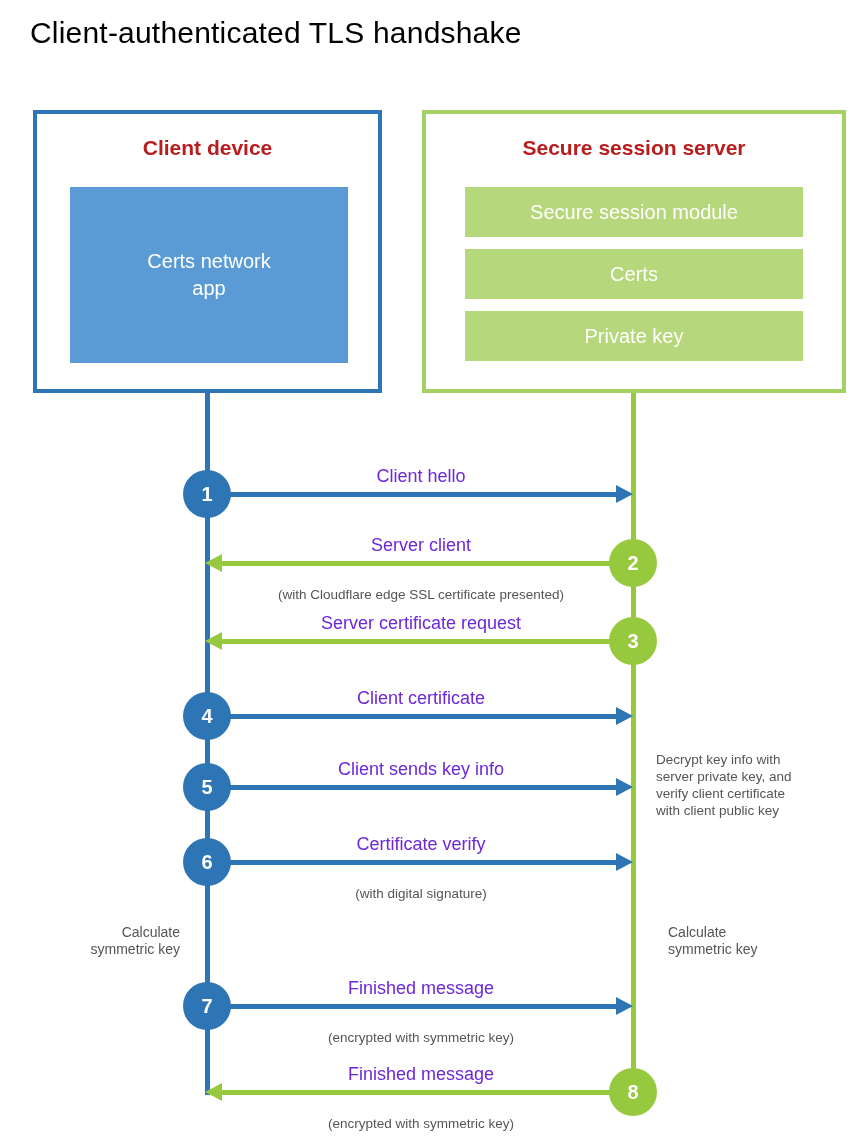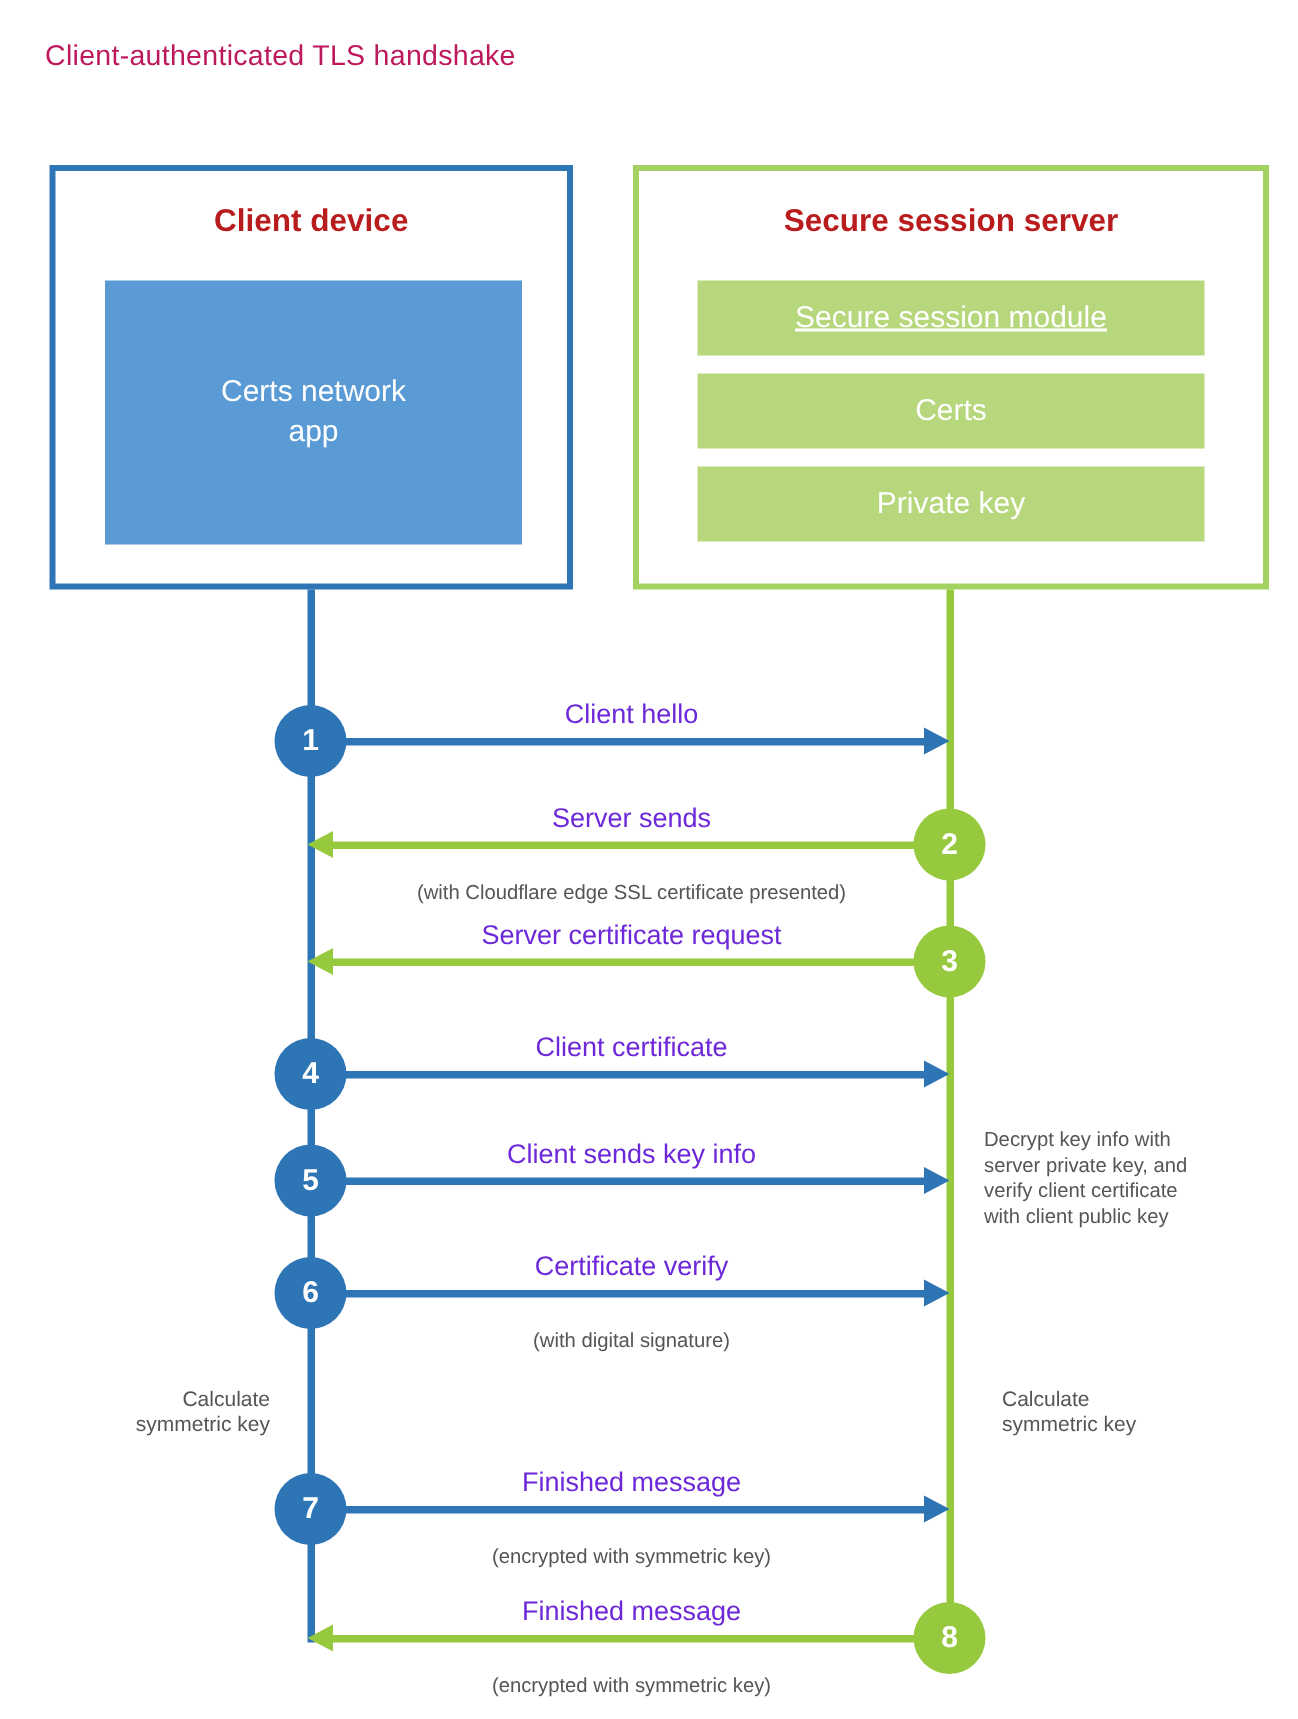--- a/index.html
+++ b/index.html
@@ -1,33 +1,33 @@
 <!DOCTYPE html>
 <html><head>
 <meta charset="utf-8">
 <style>
   html,body{margin:0;padding:0;background:#ffffff;}
   body{font-family:"Liberation Sans","DejaVu Sans",sans-serif;}
   .page{position:relative;width:865px;height:1146px;background:#fff;overflow:hidden;}
 
-  .title{position:absolute;left:30px;top:27px;font-size:19px;font-weight:300;color:#be185d;letter-spacing:.2px;}
+  .title{position:absolute;left:30px;top:16px;font-size:30px;font-weight:300;color:#000000;letter-spacing:.2px;}
 
   
   .entity-box{position:absolute;top:110px;height:283px;box-sizing:border-box;background:#fff;}
   .client-box{left:33px;width:349px;border:4px solid #2e75b6;}
   .server-box{left:422px;width:424px;border:4px solid #a3d162;}
   .entity-heading{margin-top:22px;text-align:center;font-size:21px;font-weight:bold;color:#b91c1c;}
 
   .client-app{position:absolute;left:70px;top:187px;width:278px;height:176px;background:#5b9bd5;
     display:flex;align-items:center;justify-content:center;color:#fff;font-size:20px;line-height:27px;
     text-align:center;white-space:pre-line;}
 
   .server-bar{position:absolute;left:465px;width:338px;height:50px;background:#b6d77b;
     display:flex;align-items:center;justify-content:center;color:#fff;font-size:20px;}
-  .bar-1{top:187px;text-decoration:underline;}
+  .bar-1{top:187px;}
   .bar-2{top:249px;text-align:right;}
   .bar-3{top:311px;}
 
   
   .vline{position:absolute;width:5px;z-index:1;}
   .vline-blue{left:205px;top:393px;height:702px;background:#2e75b6;}
   .vline-green{left:631px;top:393px;height:699px;background:#97c93e;}
 
   
   .step{position:absolute;left:0;width:865px;height:96px;z-index:2;}
@@ -83,21 +83,21 @@
 
   <div class="step s1 blue dir-right">
     <div class="step-label">Client hello</div>
     <div class="arrow-line"></div>
     <div class="arrow-head"></div>
     <div class="circle">1</div>
     <div class="step-sublabel"></div>
   </div>
 
   <div class="step s2 green dir-left">
-    <div class="step-label">Server sends</div>
+    <div class="step-label">Server client</div>
     <div class="arrow-line"></div>
     <div class="arrow-head"></div>
     <div class="circle">2</div>
     <div class="step-sublabel">(with Cloudflare edge SSL certificate presented)</div>
   </div>
 
   <div class="step s3 green dir-left">
     <div class="step-label">Server certificate request</div>
     <div class="arrow-line"></div>
     <div class="arrow-head"></div>

